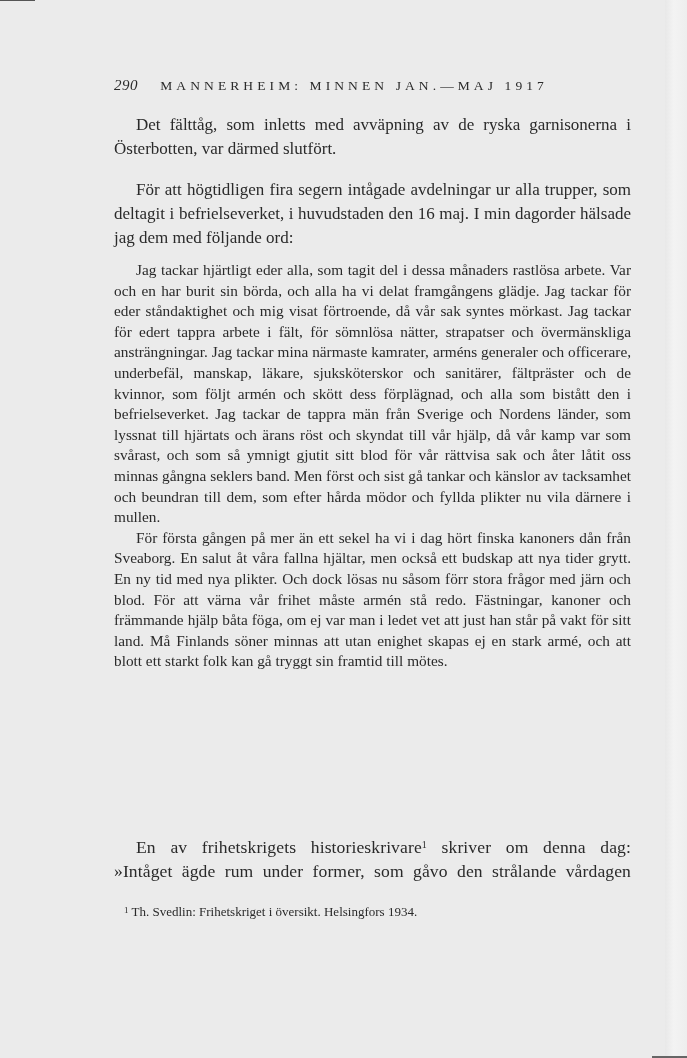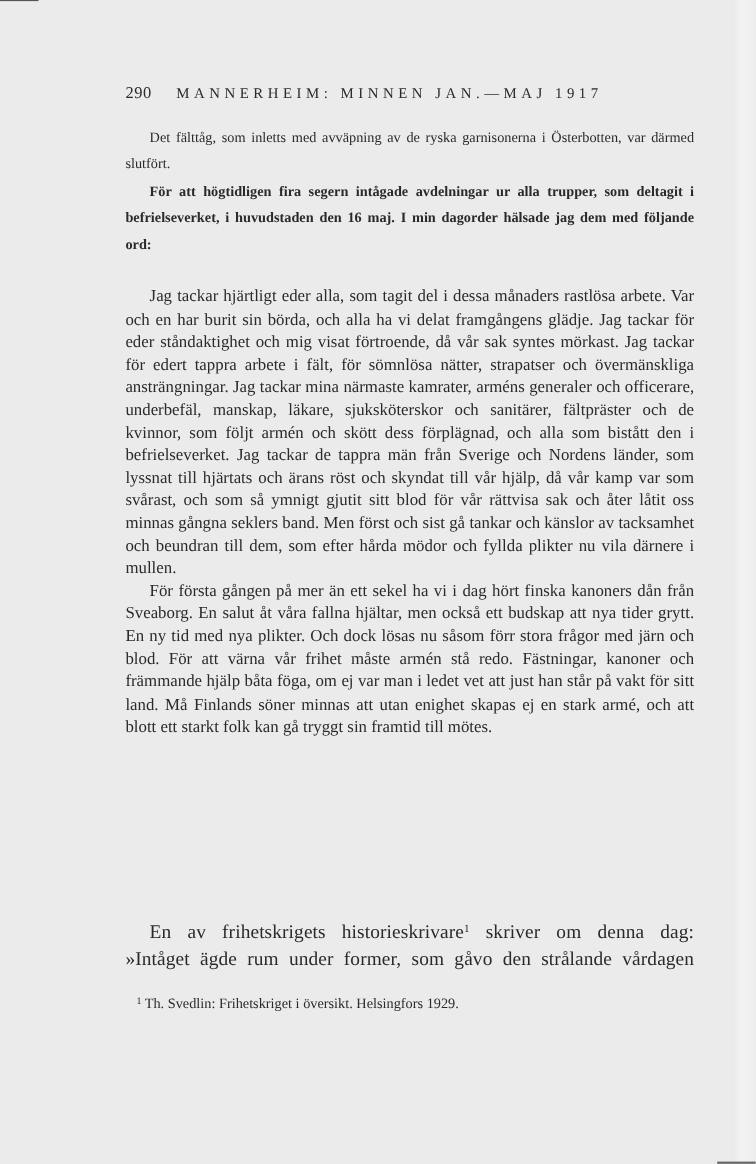--- a/index.html
+++ b/index.html
@@ -11,26 +11,26 @@
     position:relative;
   }
   .scan-edge-top { position:absolute; left:0; top:0; width:35px; height:1px; background:#555; }
   .scan-edge-bottom { position:absolute; right:0; bottom:0; width:35px; height:2px; background:#666; }
   .right-strip { position:absolute; right:0; top:0; width:22px; height:100%; background:linear-gradient(to right,#e8e8e8,#f3f3f3 40%,#eeeeee); }
   .page { position:absolute; left:114px; top:0; width:517px; }
   .running-head {
     position:absolute; top:77px; left:0; width:517px;
     font-size:15px; letter-spacing:0.5px; white-space:nowrap;
   }
-  .running-head .pnum { margin-right:18px; }
+  .running-head .pnum { margin-right:18px;font-style:italic; }
   .running-head .title { letter-spacing:4.1px; font-size:13.5px; }
   p { margin:0; text-align:justify; }
-  .body { position:absolute; left:0; width:517px; font-size:13px; line-height:24px; }
+  .body { position:absolute; left:0; width:517px; font-size:17px; line-height:24px; }
   .p1 { top:113px; }
-  .p2 { top:162px;font-weight:bold; }
+  .p2 { top:178px; }
   .quote { position:absolute; left:0; width:517px; top:260px; font-size:15.3px; line-height:20.6px; }
   .quote p { text-indent:22px; }
   .body p { text-indent:22px; }
   .p3 { top:835px; font-size:17.6px; line-height:24px; letter-spacing:0.1px; }
   .p3 p { text-align-last:justify; }
   .p3 .line2 { text-indent:0; }
   sup { font-size:10px; vertical-align:top; position:relative; top:-2px; }
   .footnote { position:absolute; left:10px; top:903px; width:500px; font-size:13px; line-height:18px; }
   .footnote sup { font-size:9px; }
 </style>
@@ -59,15 +59,15 @@
     <p>Jag tackar hjärtligt eder alla, som tagit del i dessa månaders rastlösa arbete. Var och en har burit sin börda, och alla ha vi delat framgångens glädje. Jag tackar för eder ståndaktighet och mig visat förtroende, då vår sak syntes mörkast. Jag tackar för edert tappra arbete i fält, för sömnlösa nätter, strapatser och övermänskliga ansträngningar. Jag tackar mina närmaste kamrater, arméns generaler och officerare, underbefäl, manskap, läkare, sjuksköterskor och sanitärer, fältpräster och de kvinnor, som följt armén och skött dess förplägnad, och alla som bistått den i befrielseverket. Jag tackar de tappra män från Sverige och Nordens länder, som lyssnat till hjärtats och ärans röst och skyndat till vår hjälp, då vår kamp var som svårast, och som så ymnigt gjutit sitt blod för vår rättvisa sak och åter låtit oss minnas gångna seklers band. Men först och sist gå tankar och känslor av tacksamhet och beundran till dem, som efter hårda mödor och fyllda plikter nu vila därnere i mullen.</p>
     <p>För första gången på mer än ett sekel ha vi i dag hört finska kanoners dån från Sveaborg. En salut åt våra fallna hjältar, men också ett budskap att nya tider grytt. En ny tid med nya plikter. Och dock lösas nu såsom förr stora frågor med järn och blod. För att värna vår frihet måste armén stå redo. Fästningar, kanoner och främmande hjälp båta föga, om ej var man i ledet vet att just han står på vakt för sitt land. Må Finlands söner minnas att utan enighet skapas ej en stark armé, och att blott ett starkt folk kan gå tryggt sin framtid till mötes.</p>
   </div>
 
   <div class="body p3">
     <p><span>En av frihetskrigets historieskrivare</span><sup>1</sup><span> skriver om denna dag:</span></p>
     <p class="line2">»Intåget ägde rum under former, som gåvo den strålande vårdagen</p>
   </div>
 
   <div class="footnote">
-    <sup>1</sup><span> Th. Svedlin: Frihetskriget i översikt. Helsingfors 1929.</span>
+    <sup>1</sup><span> Th. Svedlin: Frihetskriget i översikt. Helsingfors 1934.</span>
   </div>
 </div>
 
 </body></html>

